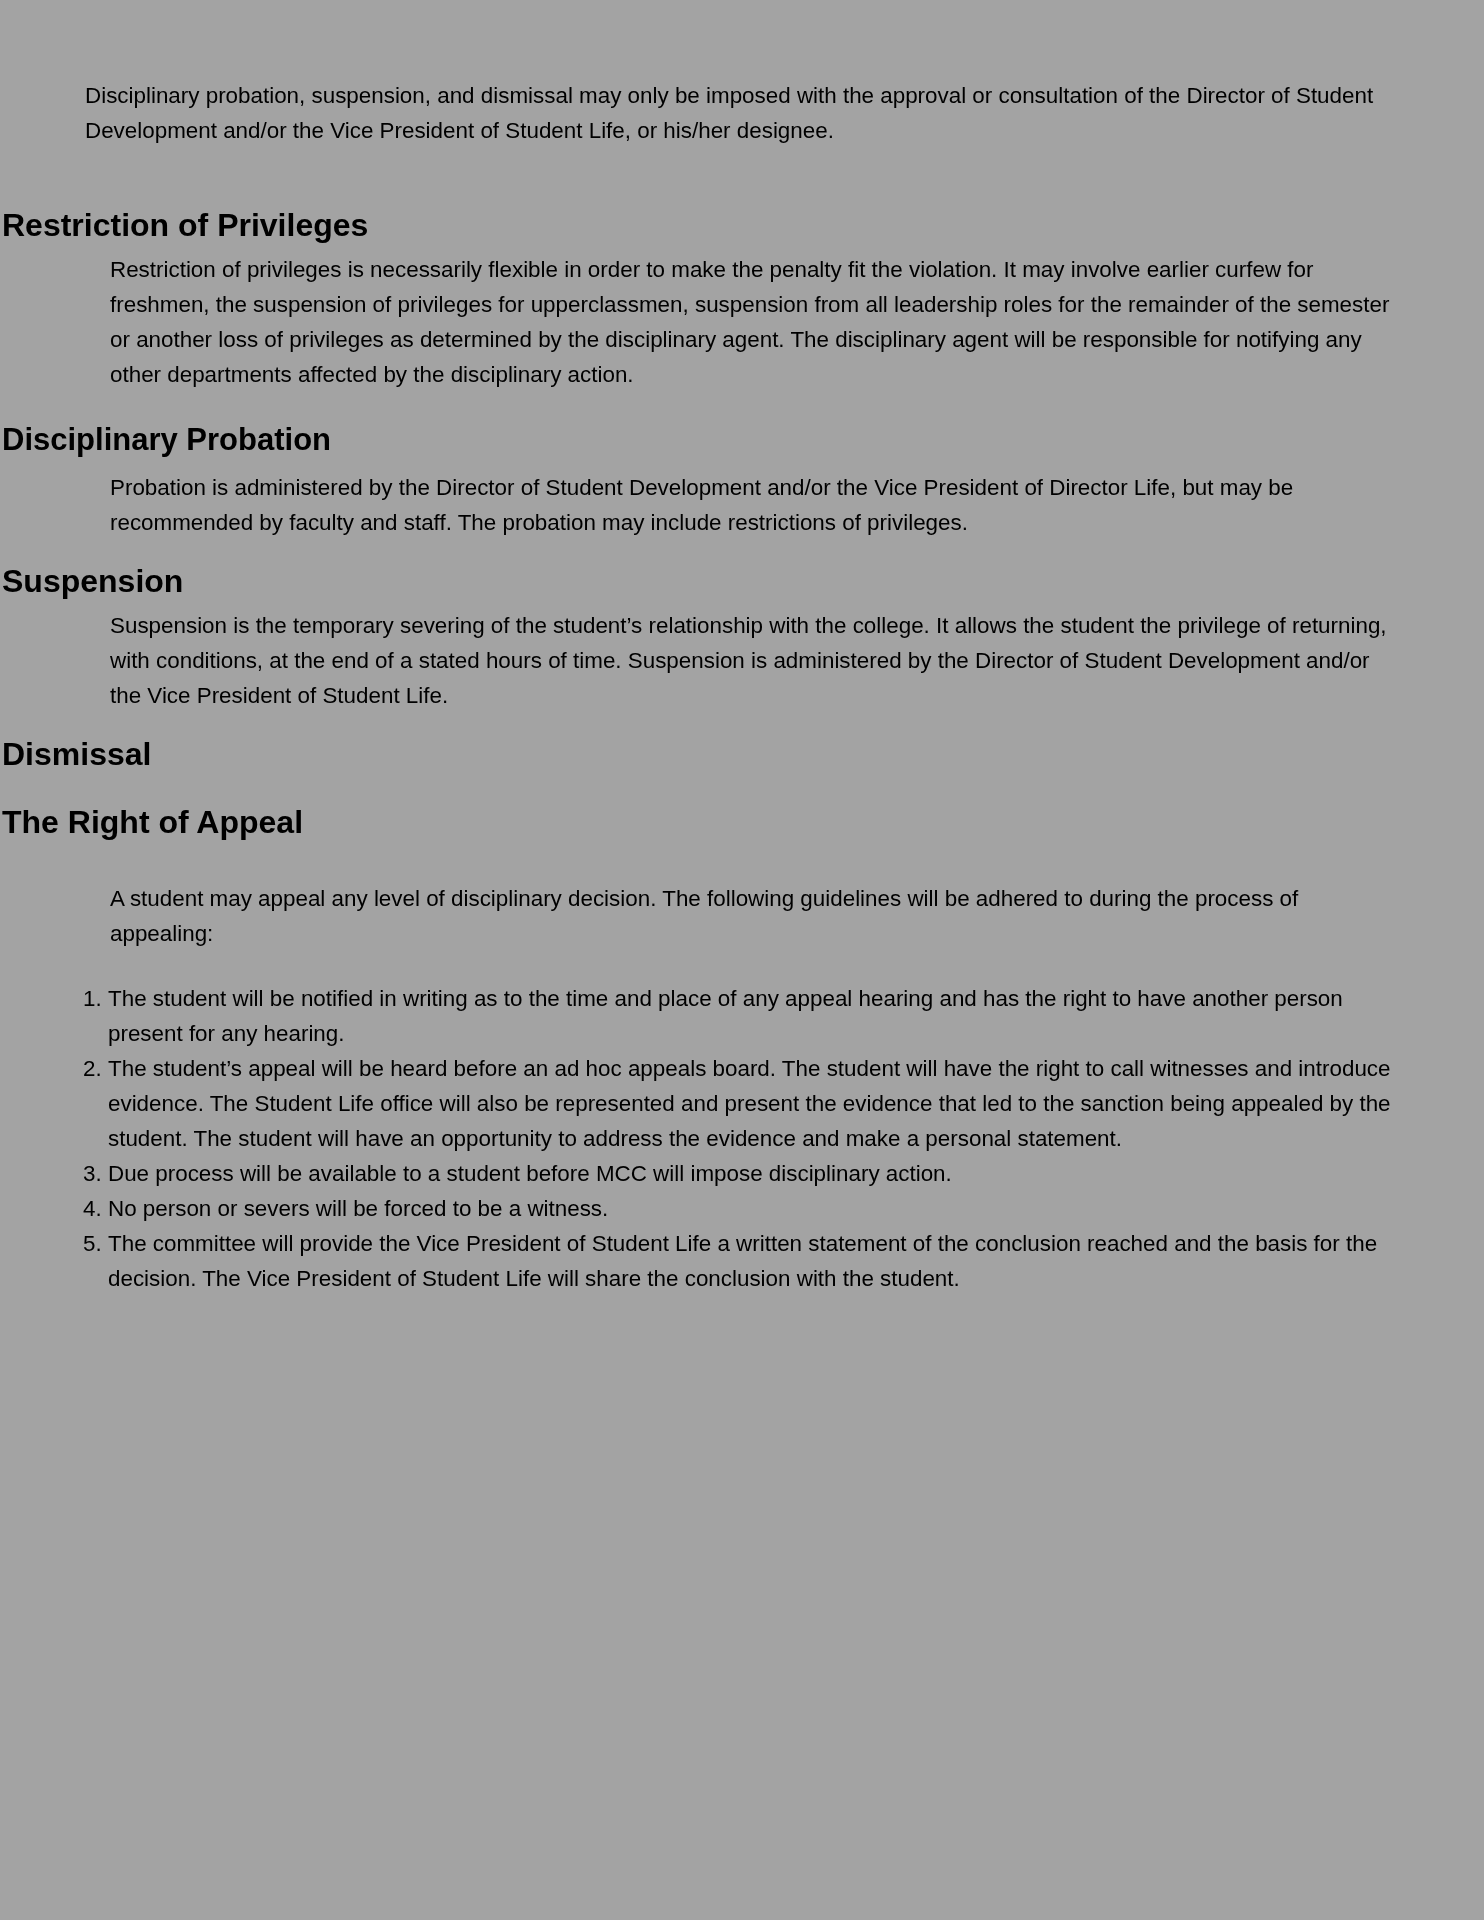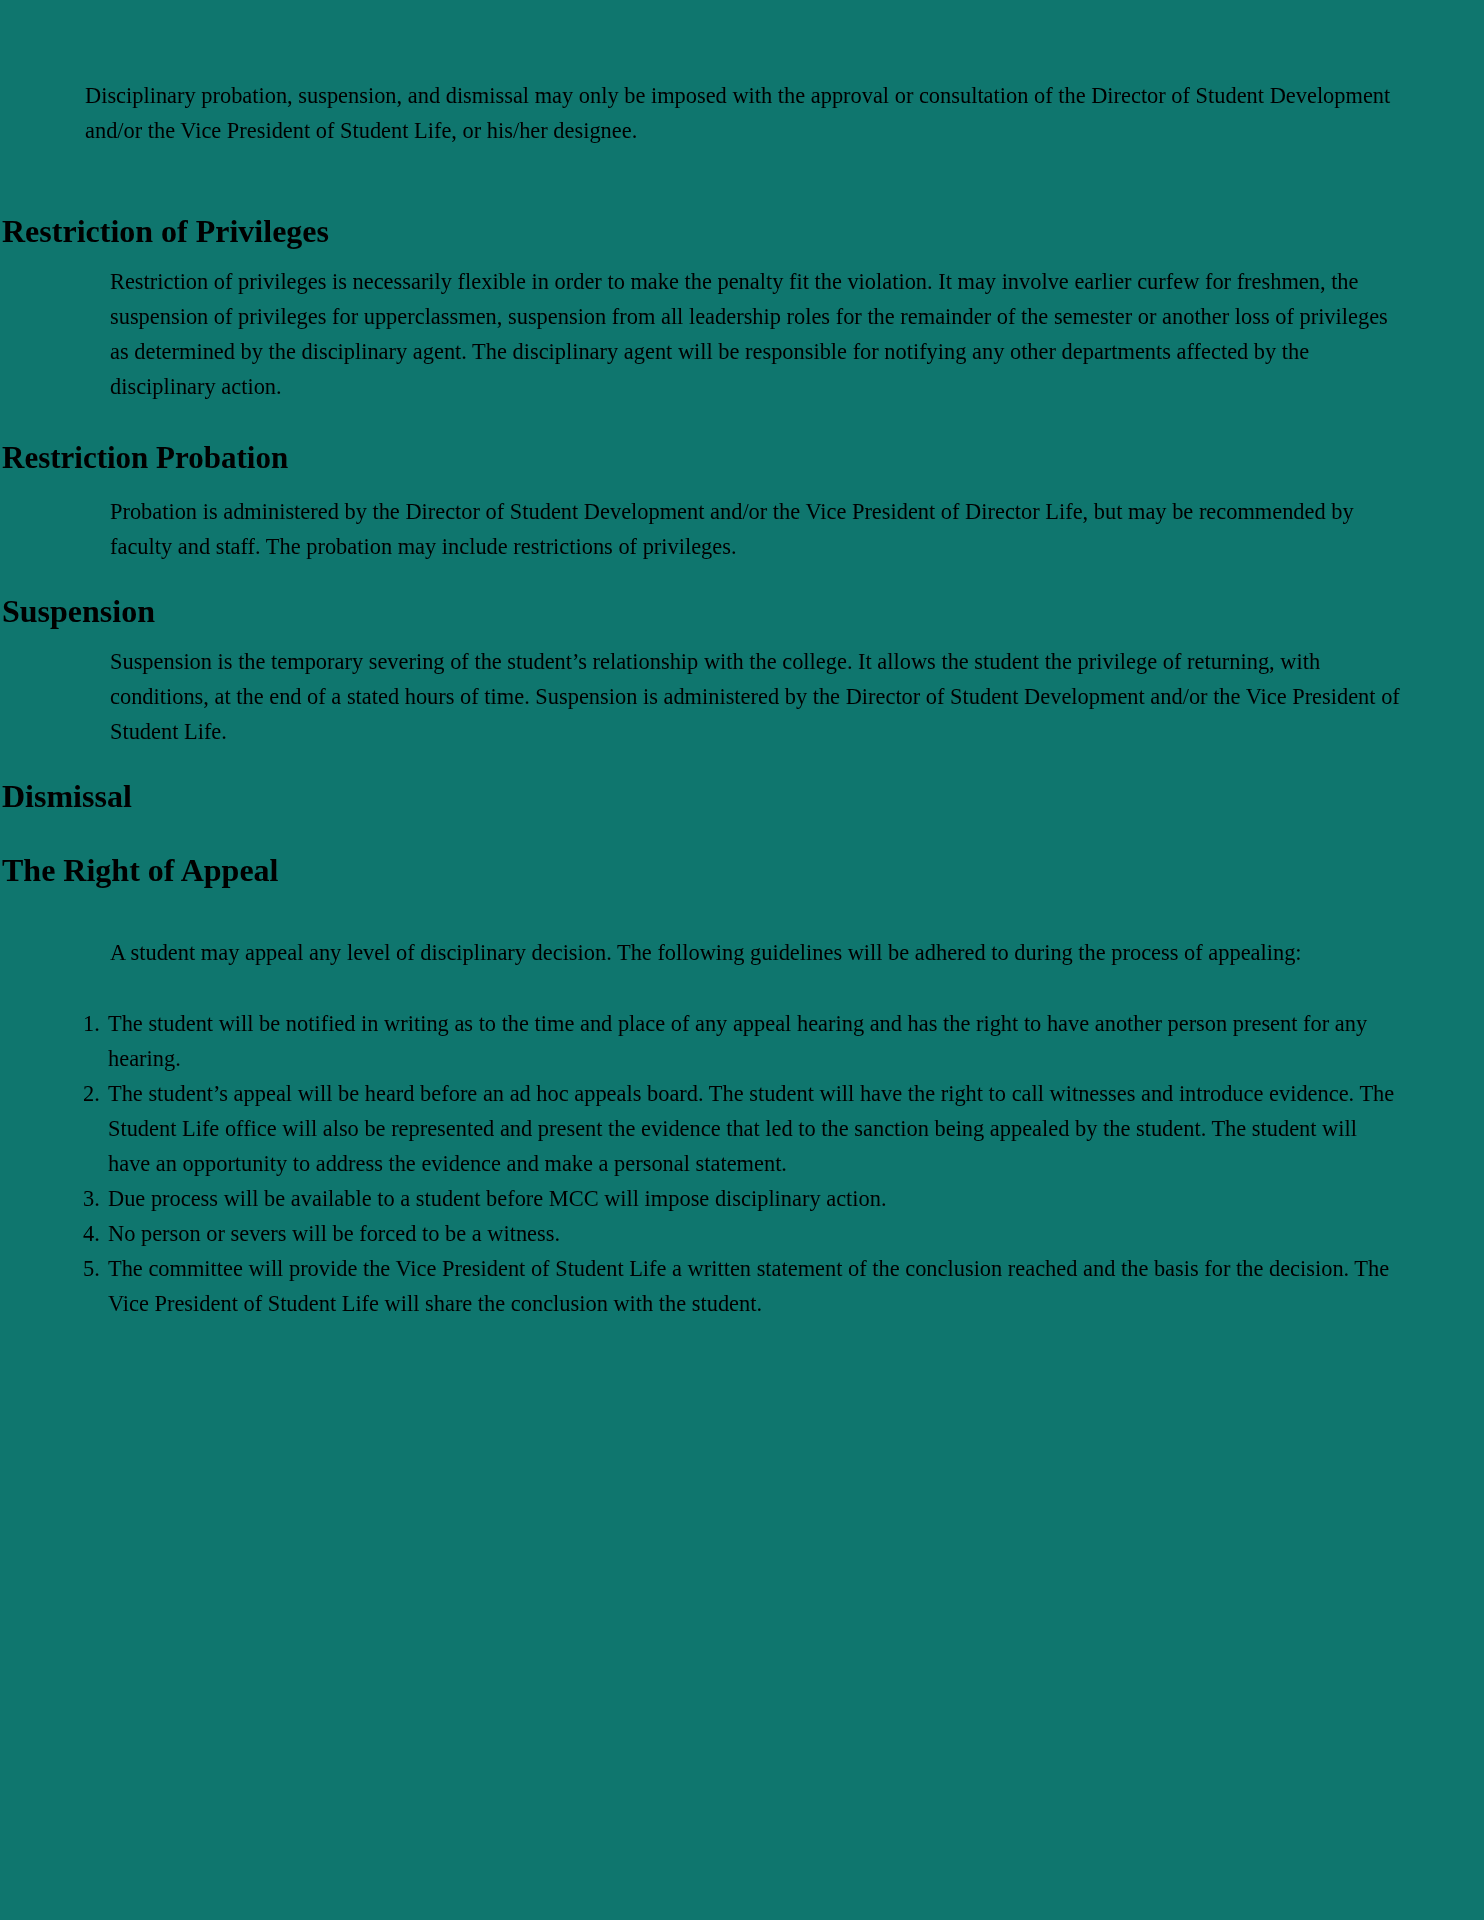--- a/index.html
+++ b/index.html
@@ -4,31 +4,30 @@
 <style>
   html, body {
     margin: 0;
     padding: 0;
     background: #ffffff;
   }
   .page {
     width: 1484px;
     height: 1920px;
     box-sizing: border-box;
-    background: #0f766e;
+    background: #a3a3a3;
     color: #000000;
-    font-family: Liberation Serif, serif;
+    font-family: Liberation Sans, sans-serif;
     font-size: 22.4px;
     line-height: 35px;
     padding-top: 78px;
     overflow: hidden;
     display: flex;
     flex-direction: column;
     align-items: stretch;
-    gap: 6px;
   }
   .para {
     margin: 0 84px 0 110px;
   }
   .intro {
     margin-left: 85px;
     margin-bottom: 36px;
   }
   .spaced {
     margin-top: 32px;
@@ -63,21 +62,21 @@
 </head>
 <body>
 
 <div class="page">
 
   <p class="para intro">Disciplinary probation, suspension, and dismissal may only be imposed with the approval or consultation of the Director of Student Development and/or the Vice President of Student Life, or his/her designee.</p>
 
   <h3 class="heading-sm">Restriction of Privileges</h3>
   <p class="para">Restriction of privileges is necessarily flexible in order to make the penalty fit the violation. It may involve earlier curfew for freshmen, the suspension of privileges for upperclassmen, suspension from all leadership roles for the remainder of the semester or another loss of privileges as determined by the disciplinary agent.  The disciplinary agent will be responsible for notifying any other departments affected by the disciplinary action.</p>
 
-  <h2 class="heading-lg">Restriction Probation</h2>
+  <h2 class="heading-lg">Disciplinary Probation</h2>
   <p class="para">Probation is administered by the Director of Student Development and/or the Vice President of Director Life, but may be recommended by faculty and staff.  The probation may include restrictions of privileges.</p>
 
   <h3 class="heading-sm">Suspension</h3>
   <p class="para">Suspension is the temporary severing of the student’s relationship with the college. It allows the student the privilege of returning, with conditions, at the end of a stated hours of time. Suspension is administered by the Director of Student Development and/or the Vice President of Student Life.</p>
 
   <h3 class="heading-sm">Dismissal</h3>
 
   <h3 class="heading-sm">The Right of Appeal</h3>
   <p class="para spaced">A student may appeal any level of disciplinary decision. The following guidelines will be adhered to during the process of appealing:</p>
 

